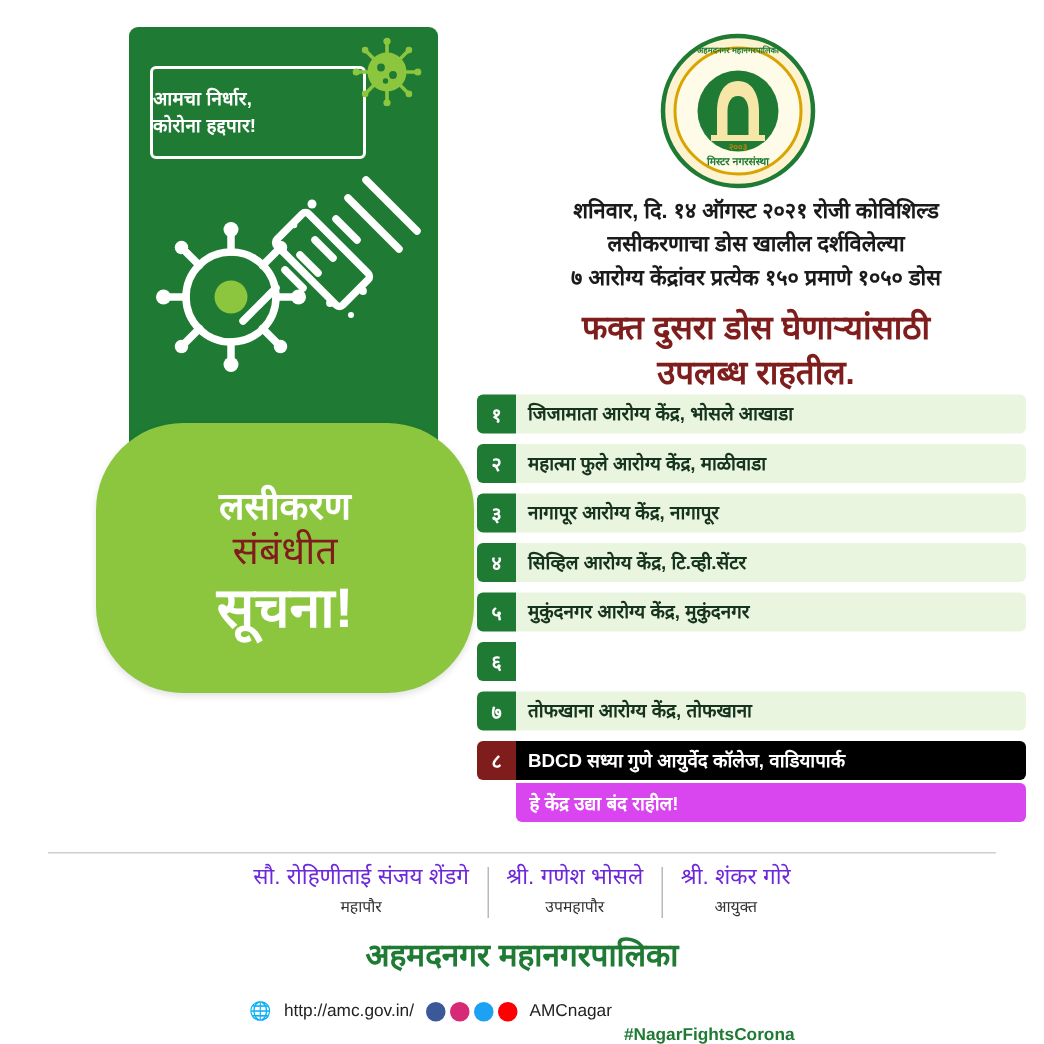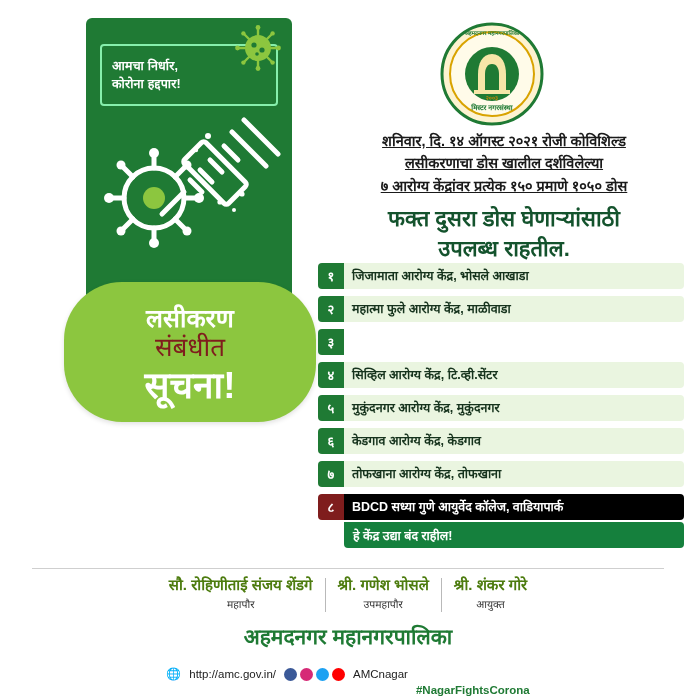--- a/index.html
+++ b/index.html
@@ -20,26 +20,25 @@
     position: absolute;
     left: 86px; top: 18px;
     width: 206px; height: 330px;
     background: #1f7a34;
     border-radius: 6px 6px 6px 6px;
     overflow: hidden;
   }
   .slogan-box {
     position: absolute;
     left: 14px; top: 26px;
-    width: 178px; height: 62px;
-    border: 2px solid #86efac;
+    width: 144px; height: 62px;
+    border: 2px solid #ffffff;
     border-radius: 4px;
     display: flex;
     align-items: center;
-    padding-left: 10px;
   }
   .slogan-text {
     color: #ffffff;
     font-size: 12.5px;
     font-weight: bold;
     line-height: 1.45;
     letter-spacing: .2px;
   }
   .virus-badge {
     position: absolute;
@@ -49,21 +48,21 @@
   .syringe-art {
     position: absolute;
     left: 6px; top: 88px;
     width: 200px; height: 150px;
   }
 
   
   .notice-card {
     position: absolute;
     left: 64px; top: 282px;
-    width: 252px; height: 140px;
+    width: 252px; height: 180px;
     background: #8cc63f;
     border-radius: 58px 58px 58px 58px;
     box-shadow: 0 2px 5px rgba(0,0,0,.12);
     display: flex;
     flex-direction: column;
     align-items: center;
     justify-content: center;
     padding-top: 6px;
   }
   .notice-l1 { color:#ffffff; font-size: 25px; font-weight: bold; line-height: 1.15; }
@@ -80,24 +79,23 @@
     position: absolute;
     left: 330px; top: 130px;
     width: 348px;
     text-align: center;
   }
   .rt-line {
     color: #1a1a1a;
     font-size: 14.5px;
     line-height: 1.55;
     font-weight: 600;
-    text-decoration: underline;
   }
   .rt-big {
-    color: #14532d;
+    color: #7f1d1d;
     font-size: 22px;
     font-weight: bold;
     line-height: 1.35;
     margin-top: 7px;
   }
 
   
   .list {
     position: absolute;
     left: 318px; top: 262px;
@@ -133,21 +131,21 @@
     font-size: 12.5px;
     font-weight: bold;
     white-space: nowrap;
   }
   .row.alert .num { background: #7f1d1d; }
   .row.alert .rowtext { background: #000000; color: #ffffff; }
   .alert-second {
     margin-left: 26px;
     width: 340px;
     height: 26px;
-    background: #15803d;
+    background: #d946ef;
     color: #ffffff;
     border-radius: 0 4px 4px 4px;
     display: flex;
     align-items: center;
     padding-left: 9px;
     font-size: 12.5px;
     font-weight: bold;
     margin-top: -4px;
   }
 
@@ -160,21 +158,21 @@
   }
   .officials {
     position: absolute;
     left: 24px; top: 576px;
     width: 648px;
     display: flex;
     align-items: flex-start;
     justify-content: center;
   }
   .official { text-align: center; padding: 0 12px; }
-  .off-name { color: #4d7c0f; font-size: 15px; font-weight: bold; line-height: 1.25; }
+  .off-name { color: #6d28d9; font-size: 15px; font-weight: normal; line-height: 1.25; }
   .off-role { color: #333333; font-size: 10.5px; margin-top: 2px; }
   .vsep { width: 1px; height: 34px; background: #b9b9b9; margin-top: 2px; }
 
   .org {
     position: absolute;
     left: 0; top: 622px;
     width: 696px;
     text-align: center;
     color: #1f7a34;
     font-size: 21px;
@@ -333,32 +331,32 @@
     <div class="row">
       <div class="num">१</div>
       <div class="rowtext">जिजामाता आरोग्य केंद्र, भोसले आखाडा</div>
     </div>
     <div class="row">
       <div class="num">२</div>
       <div class="rowtext">महात्मा फुले आरोग्य केंद्र, माळीवाडा</div>
     </div>
     <div class="row">
       <div class="num">३</div>
+      <div class="rowtext">नागापूर आरोग्य केंद्र, नागापूर</div>
     </div>
     <div class="row">
       <div class="num">४</div>
       <div class="rowtext">सिव्हिल आरोग्य केंद्र, टि.व्ही.सेंटर</div>
     </div>
     <div class="row">
       <div class="num">५</div>
       <div class="rowtext">मुकुंदनगर आरोग्य केंद्र, मुकुंदनगर</div>
     </div>
     <div class="row">
       <div class="num">६</div>
-      <div class="rowtext">केडगाव आरोग्य केंद्र, केडगाव</div>
     </div>
     <div class="row">
       <div class="num">७</div>
       <div class="rowtext">तोफखाना आरोग्य केंद्र, तोफखाना</div>
     </div>
 
     <div class="row alert">
       <div class="num">८</div>
       <div class="rowtext">BDCD सध्या गुणे आयुर्वेद कॉलेज, वाडियापार्क</div>
     </div>

